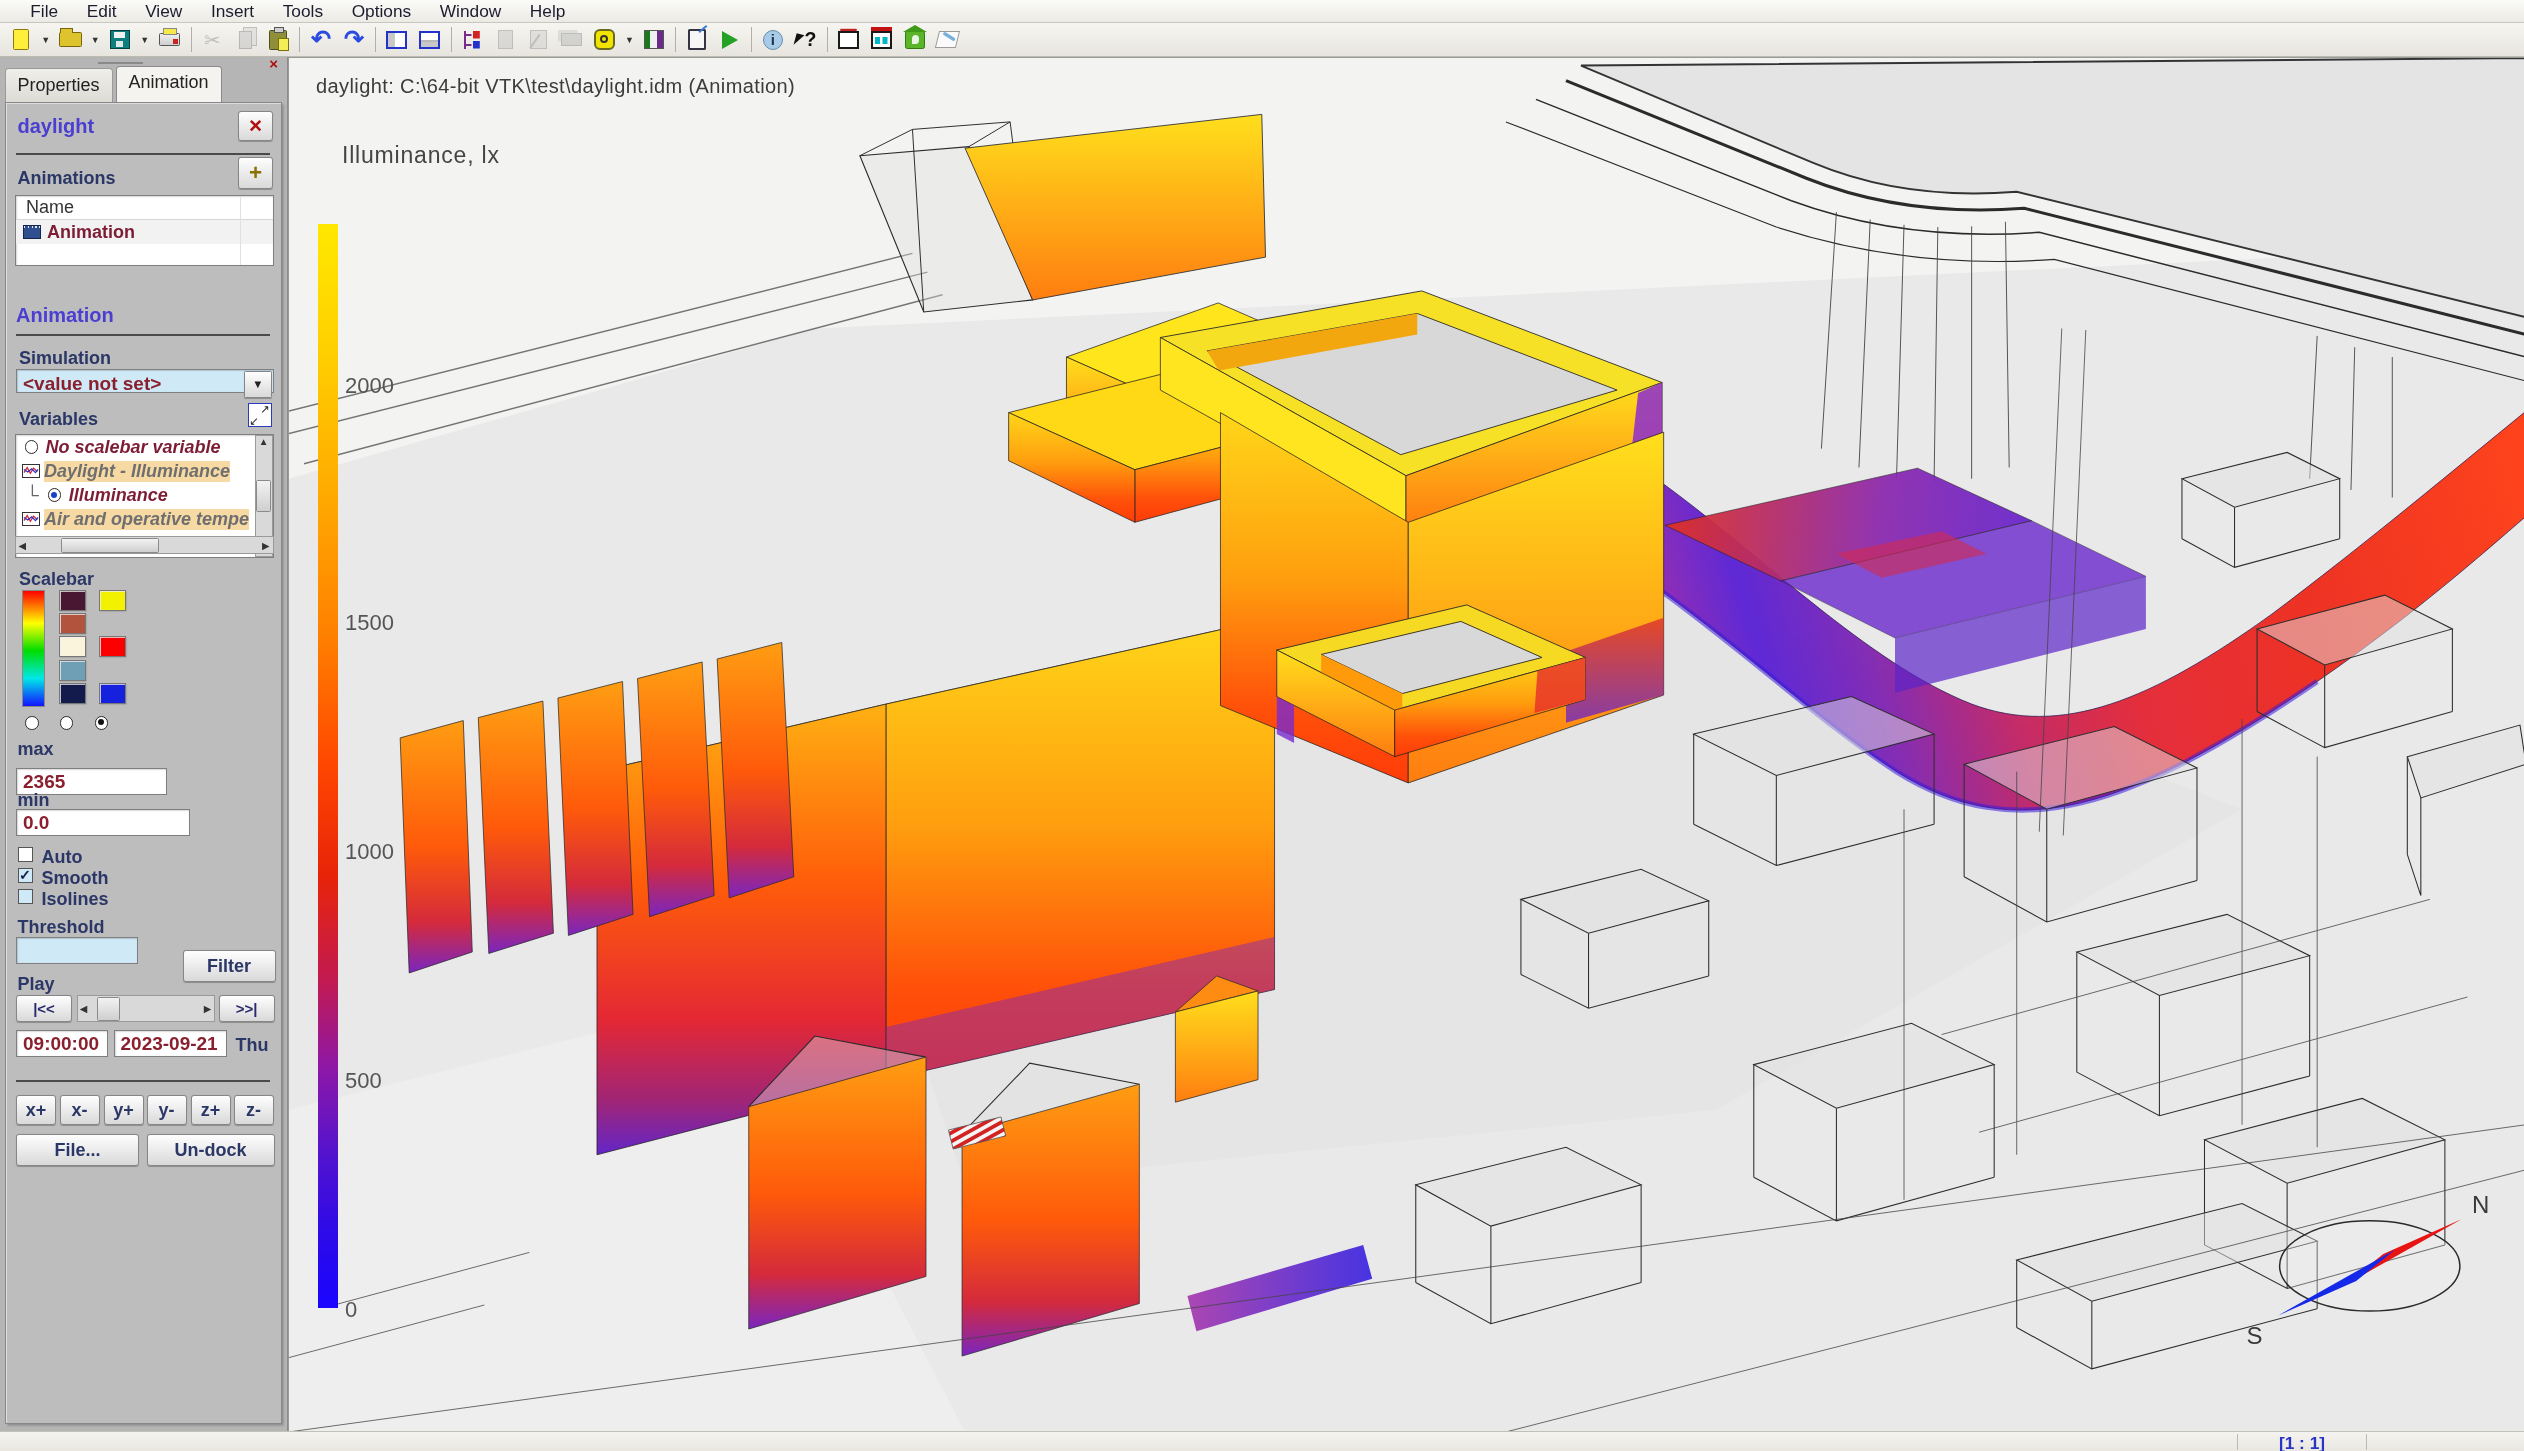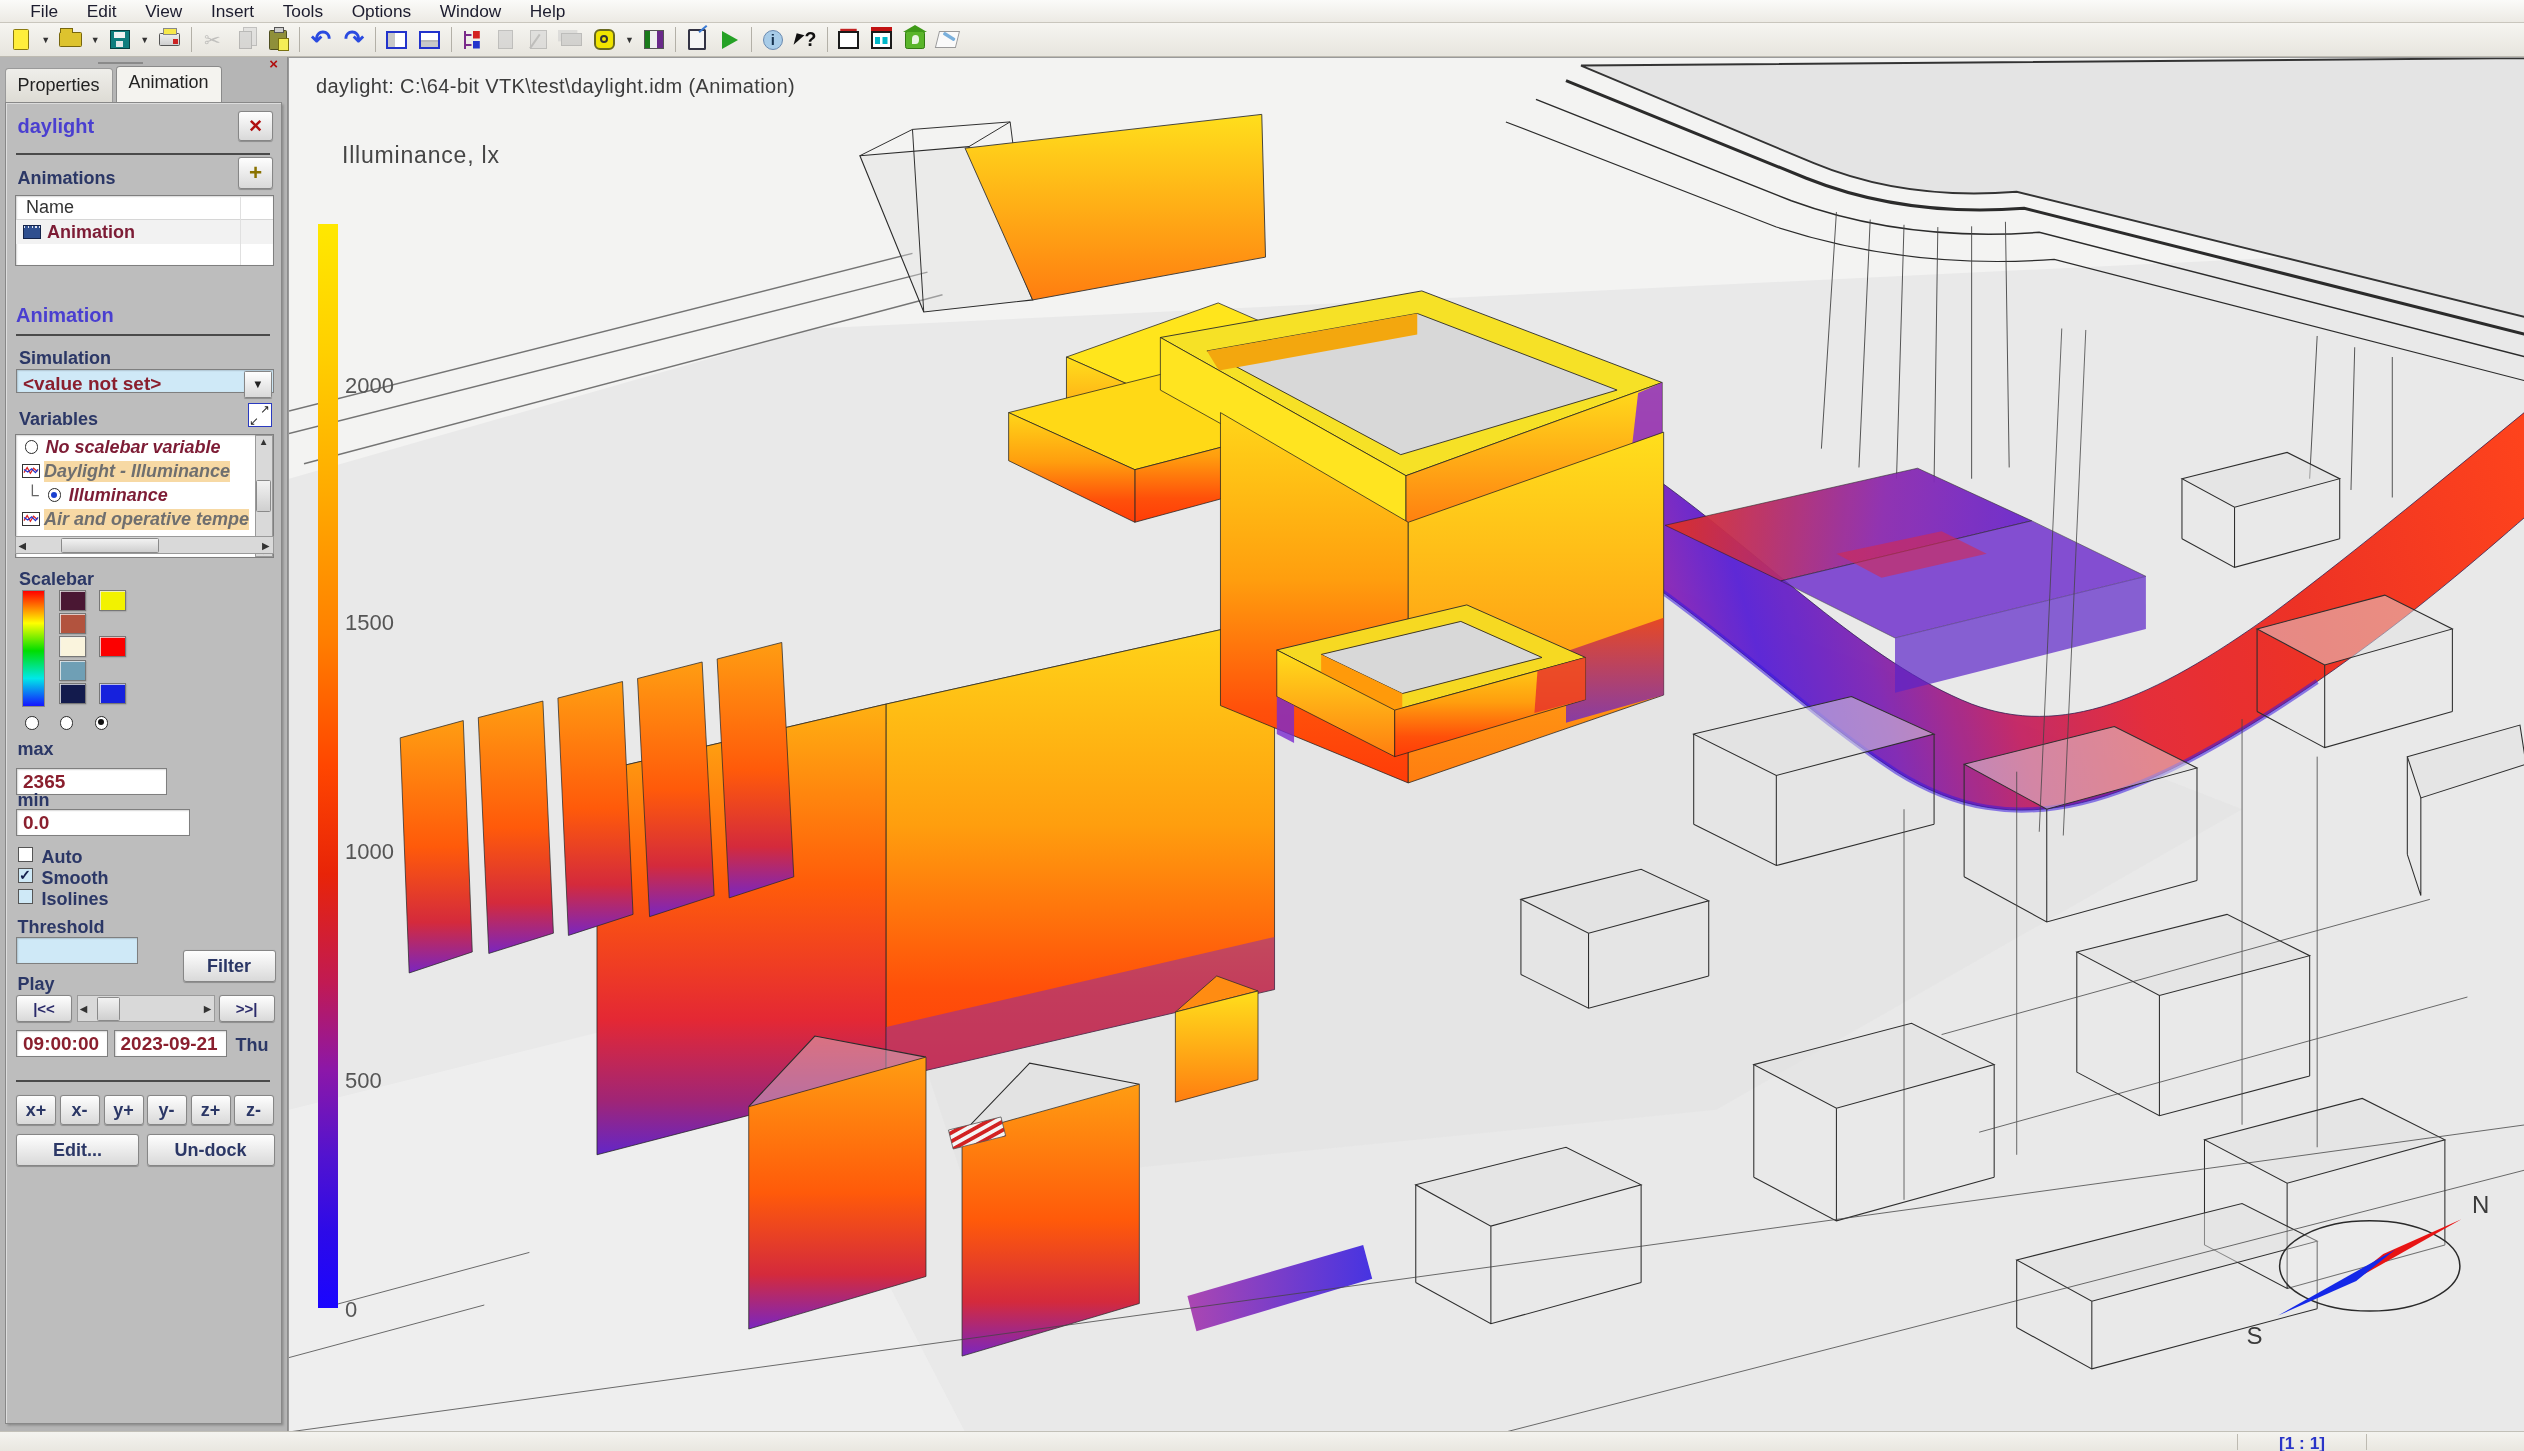--- a/index.html
+++ b/index.html
@@ -381,21 +381,21 @@
     <div class="btn" style="left:141px; top:992px; width:40px; height:30px;">
         <span>y-</span>
       </div>
     <div class="btn" style="left:185px; top:992px; width:40px; height:30px;">
         <span>z+</span>
       </div>
     <div class="btn" style="left:228px; top:992px; width:40px; height:30px;">
         <span>z-</span>
       </div>
     <div class="btn" style="left:10.5px; top:1031px; width:123px; height:32px;">
-        <span>Edit...</span>
+        <span>File...</span>
       </div>
     <div class="btn" style="left:141px; top:1031px; width:128px; height:32px;">
         <span>Un-dock</span>
       </div>
   </div>
 </div>
 
 <div class="view">
   <svg width="2237" height="1374" viewBox="0 0 2978 1829">
     <defs>

